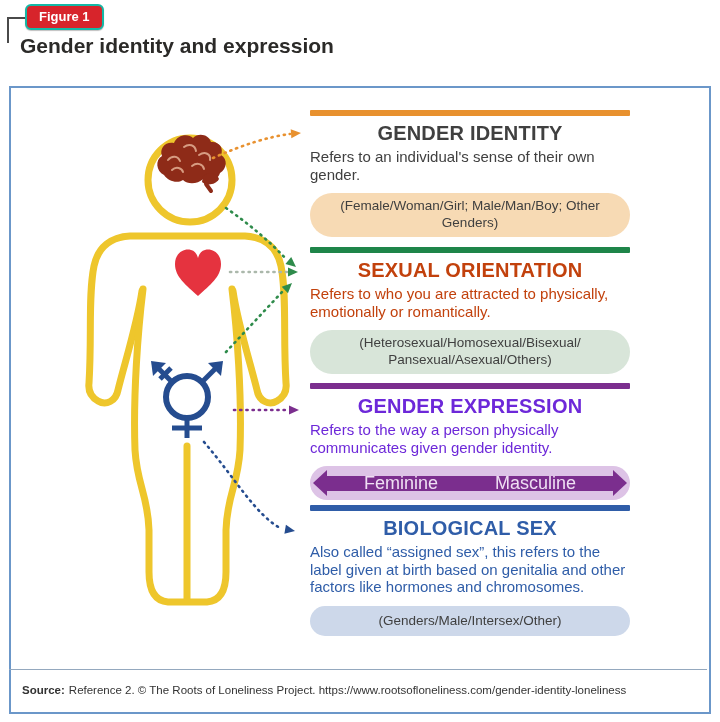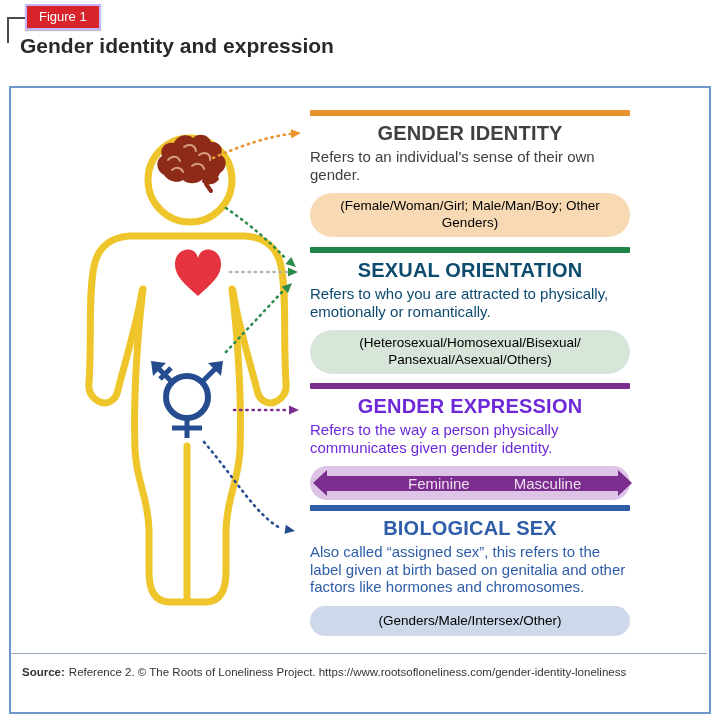--- a/index.html
+++ b/index.html
@@ -4,52 +4,52 @@
 <style>
   html,body{margin:0;padding:0;}
   body{
     width:720px;height:722px;position:relative;background:#ffffff;
     font-family:"Liberation Sans", sans-serif;overflow:hidden;
   }
   
   .bracket{position:absolute;left:7px;top:17px;width:24px;height:24px;
     border-left:2px solid #4a4a4a;border-top:2px solid #4a4a4a;}
   .figure-badge{position:absolute;left:25px;top:4px;background:#d7242b;color:#fff;
-    font-weight:normal;font-size:13px;line-height:1;padding:4px 12px 5px;border-radius:0;
-    border:2px solid #c4b5fd;box-shadow:0 1px 1px rgba(0,0,0,.25);}
+    font-weight:bold;font-size:13px;line-height:1;padding:4px 12px 5px;border-radius:6px;
+    border:2px solid #14b8a6;box-shadow:0 1px 1px rgba(0,0,0,.25);}
   .page-title{position:absolute;left:20px;top:34px;font-size:21px;font-weight:bold;color:#2b2a28;}
   
   .main-box{position:absolute;left:9px;top:86px;width:698px;height:624px;
     border:2px solid #6b97c9;background:#fff;}
   
   .section{position:absolute;left:310px;width:320px;}
   .sec1{top:110px}.sec2{top:247px}.sec3{top:383px}.sec4{top:505px}
   .bar{height:6px;margin-bottom:6px;border-radius:1px;}
   .section h2{margin:0 0 4px 0;font-size:20px;line-height:1.1;font-weight:bold;
     text-align:center;letter-spacing:.2px;}
   .section p{margin:0 0 10px 0;font-size:15px;line-height:1.18;font-weight:normal;}
   .pill{border-radius:22px;padding:5px 14px;display:flex;align-items:center;justify-content:center;
-    text-align:center;font-size:13.5px;line-height:1.25;color:#000000;min-height:20px;}
+    text-align:center;font-size:13.5px;line-height:1.25;color:#404040;min-height:20px;}
   .sec1 .bar{background:#e8912f}.sec1 h2,.sec1 p{color:#404040}.sec1 .pill{background:#f7dab4}
-  .sec2 .bar{background:#1e8549}.sec2 h2,.sec2 p{color:#0c4a6e}.sec2 .pill{background:#d8e5d9}
+  .sec2 .bar{background:#1e8549}.sec2 h2,.sec2 p{color:#c2410c}.sec2 .pill{background:#d8e5d9}
   .sec3 .bar{background:#7b2e8e}.sec3 h2,.sec3 p{color:#6d28d9}
   .sec4 .bar{background:#2f5da8}.sec4 h2,.sec4 p{color:#2f5da8}.sec4 .pill{background:#cdd8ea}
   
   .scale-pill{background:#ddc3e6;border-radius:17px;height:34px;display:flex;align-items:center;
     padding:0 16px;}
   .scale-band{position:relative;flex:1;height:15px;background:#7b2e8e;display:flex;
     align-items:center;justify-content:space-between;padding:0 38px;}
   .scale-band::before,.scale-band::after{content:"";position:absolute;top:50%;width:0;height:0;
     border-top:13px solid transparent;border-bottom:13px solid transparent;transform:translateY(-50%);}
   .scale-band::before{left:-13px;border-right:14px solid #7b2e8e;}
   .scale-band::after{right:-13px;border-left:14px solid #7b2e8e;}
-  .scale-label{color:#efdff3;font-size:15px;line-height:15px;margin-left:44px;}
+  .scale-label{color:#efdff3;font-size:18px;line-height:15px;}
   
   .source-bar{position:absolute;left:0;right:0;bottom:0;height:32px;border-top:1.5px solid #94a8be;
-    display:flex;align-items:flex-start;padding:12px 13px;font-size:11.5px;color:#333;}
+    display:flex;align-items:center;padding:4px 13px;font-size:11.5px;color:#333;}
   .source-bar b{margin-right:4px;}
   
   .person-svg{position:absolute;left:10px;top:86px;}
 </style>
 </head>
 <body>
 
 <div class="bracket"></div>
 <div class="figure-badge">Figure 1</div>
 <div class="page-title">Gender identity and expression</div>

